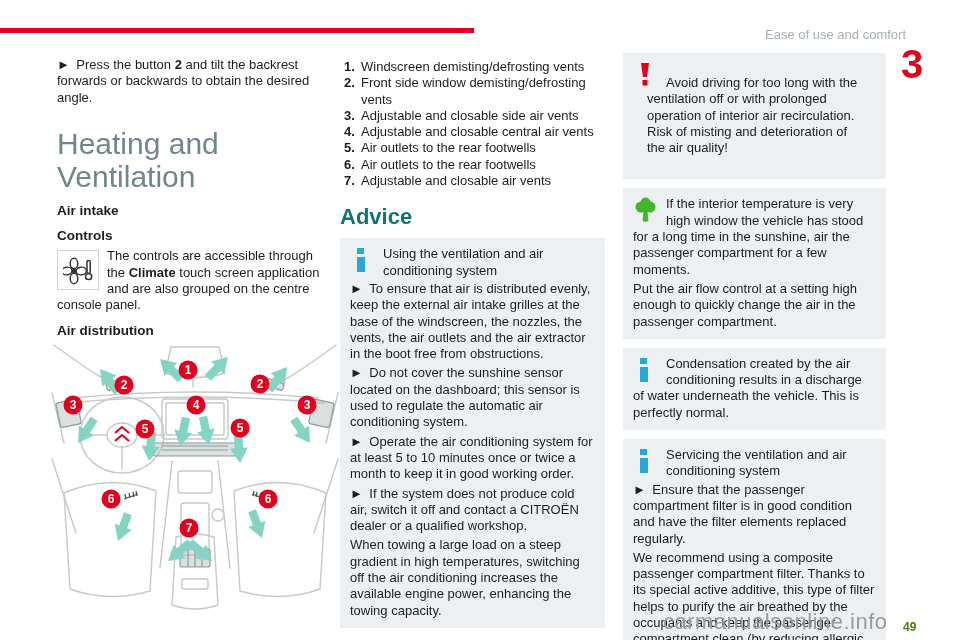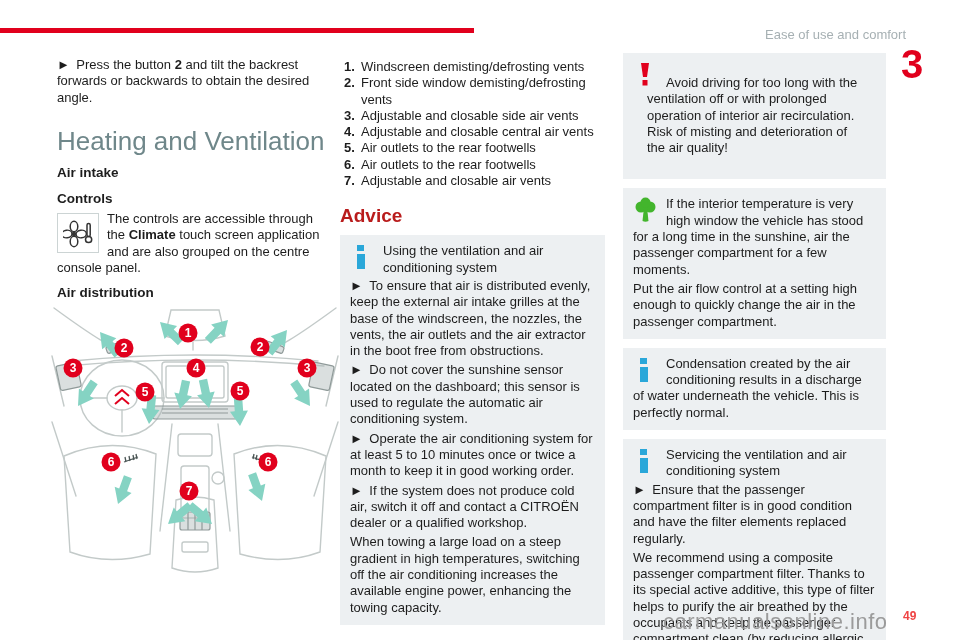--- a/index.html
+++ b/index.html
@@ -14,35 +14,35 @@
   .hdr-title{position:absolute;top:27px;left:580px;width:326px;text-align:right;
        font-size:13px;color:var(--hdr-gray);}
   .chapter-num{position:absolute;left:901px;top:44px;font-size:40px;font-weight:800;
        color:var(--red);line-height:1;}
   .col{position:absolute;top:57px;font-size:13px;line-height:16.3px;}
   .col1{left:57px;width:276px;}
   .col2{left:340px;width:265px;}
   .col3{left:623px;top:53px;width:263px;}
   p{margin:0 0 3px 0;}
   .b{font-weight:bold;}
-  h1.section{font-size:26px;font-weight:400;color:var(--slate);margin:21px 0 10px 0;line-height:1.1;}
-  h2.advice{font-size:19px;font-weight:700;color:#b91c1c;margin:17px 0 10px 0;line-height:1;}
+  h1.section{font-size:30px;font-weight:400;color:var(--slate);margin:21px 0 10px 0;line-height:1.1;}
+  h2.advice{font-size:22px;font-weight:700;color:#0f766e;margin:17px 0 10px 0;line-height:1;}
   h3.sub{font-size:13.5px;font-weight:700;margin:9px 0 4px 0;}
   .controls-icon-box{float:left;width:40px;height:38px;border:1px solid #ccd4d4;
        display:flex;align-items:center;justify-content:center;margin:2px 8px 2px 0;background:#fff;}
   .numlist{margin:2px 0 0 4px;}
   .numlist .li{display:flex;}
   .numlist .n{width:17px;font-weight:700;flex:none;}
   .ibox{background:var(--boxbg);padding:8px 10px 9px 10px;margin:0 0 9px 0;}
   .boxicon{float:left;width:26px;height:26px;margin:1px 7px 2px 0;}
   .boxtitle{font-weight:400;margin-bottom:2px;}
   .watermark{position:absolute;left:663px;bottom:5px;font-size:22px;color:var(--wm-gray);
        letter-spacing:0.5px;z-index:3;}
-  .page-num{position:absolute;left:903px;bottom:17px;font-size:12px;font-weight:700;
-       color:#ef4444;z-index:2;}
+  .page-num{position:absolute;left:903px;bottom:6px;font-size:12px;font-weight:700;
+       color:#4d7c0f;z-index:2;}
   svg{display:block;}
   .diagram{margin:4px 0 0 -7px;}
 </style>
 </head>
 <body>
 
 <div class="topbar"></div>
 <div class="hdr-title">Ease of use and comfort</div>
 <div class="chapter-num">3</div>
 

